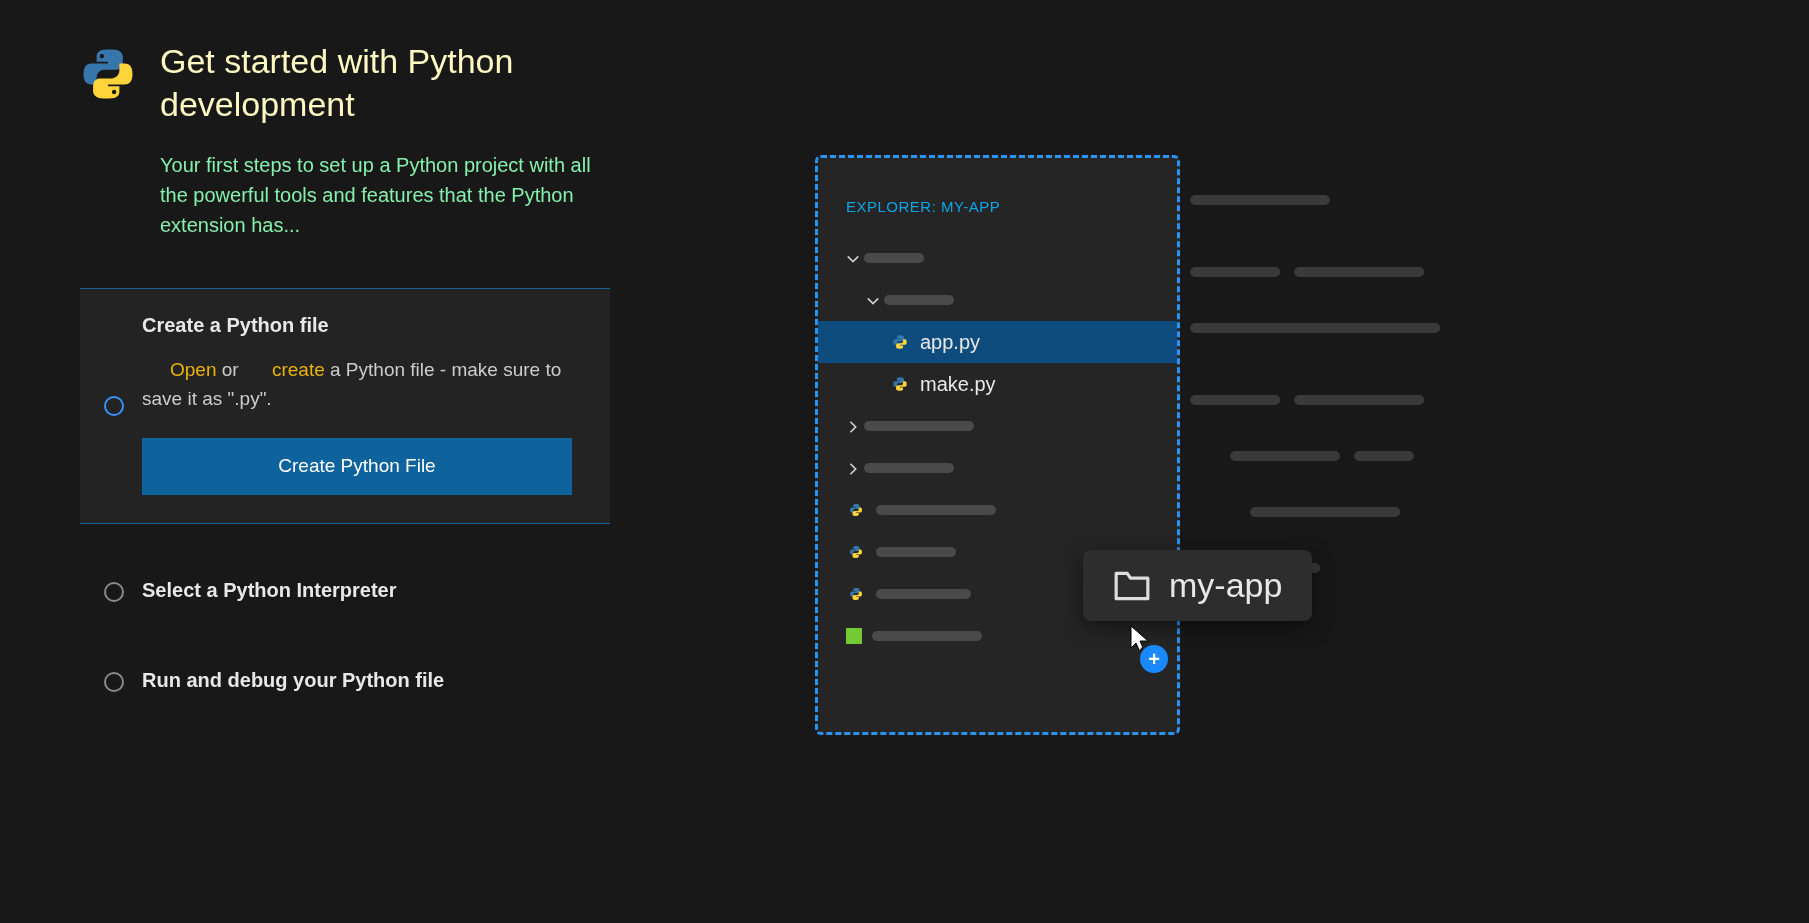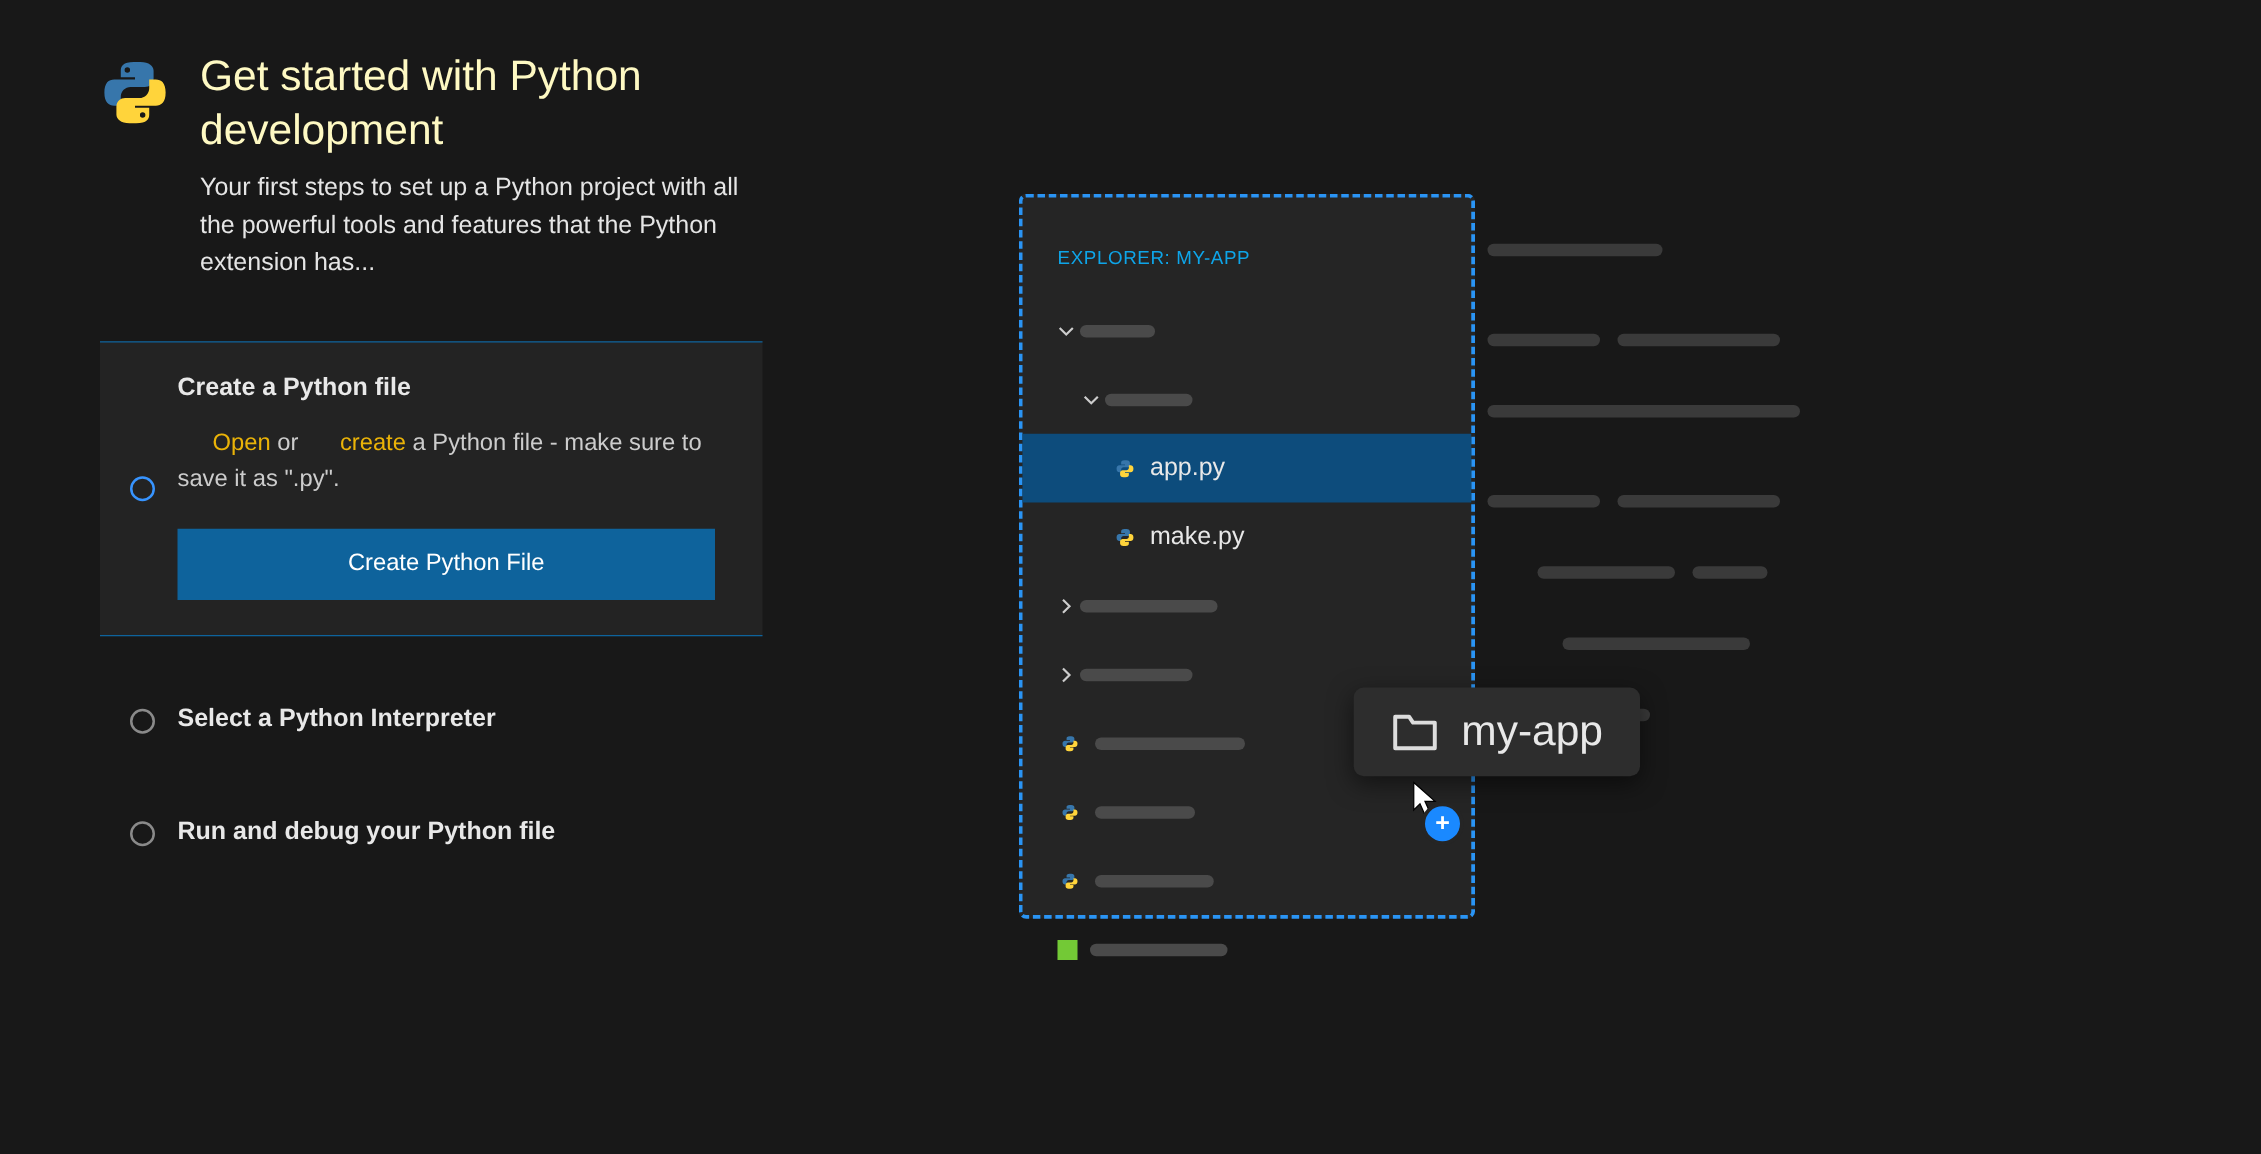--- a/index.html
+++ b/index.html
@@ -16,21 +16,21 @@
   
   .left {
     position: absolute;
     left: 80px;
     top: 40px;
     width: 530px;
   }
   .header { display: flex; align-items: flex-start; }
   .py-logo { width: 56px; height: 56px; margin-right: 24px; flex-shrink: 0; margin-top: 6px; }
   .title { font-size: 34px; font-weight: 400; color: #fef9c3; line-height: 1.25; }
-  .subtitle { font-size: 20px; color: #e5e5e5; line-height: 1.5; margin-top: 10px; }
+  .subtitle { font-size: 20px; color: #86efac; line-height: 1.5; margin-top: 25px; }
 
   .steps { margin-top: 48px; }
   .step {
     display: flex;
     align-items: center;
     padding: 25px 24px 12px 24px;
     cursor: pointer;
   }
   .step.active {
     background: #232323;
@@ -71,21 +71,21 @@
     top: 155px;
     width: 365px;
     height: 580px;
     border: 3px dashed #2a94f4;
     border-radius: 6px;
     background: #252525;
     padding: 40px 0 0 0;
   }
   .exp-hdr { font-size: 15px; color: #0ea5e9; letter-spacing: 0.5px; margin-left: 28px; }
   .tree { margin-top: 22px; font-size: 20px; }
-  .row { display: flex; align-items: center; height: 55px; padding-left: 28px; }
+  .row { display: flex; align-items: center; height: 42px; padding-left: 28px; }
   .row.sel { background: #0d4c7c; }
   .chev { width: 18px; display:inline-block; color:#bbb; }
   .chev svg { vertical-align: middle; }
   .pyi { width: 20px; height:20px; margin-right: 10px; display:inline-flex; align-items:center; justify-content:center; }
   .file-label { color: #e8e8e8; }
   .placeholder { height:10px; background:#4a4a4a; border-radius:5px; display:inline-block; }
   .indent-1 { padding-left: 48px; }
   .indent-2 { padding-left: 72px; }
   .green-grid { width:16px; height:16px; background:#73c936; display:inline-block; margin-right:10px; }
 

